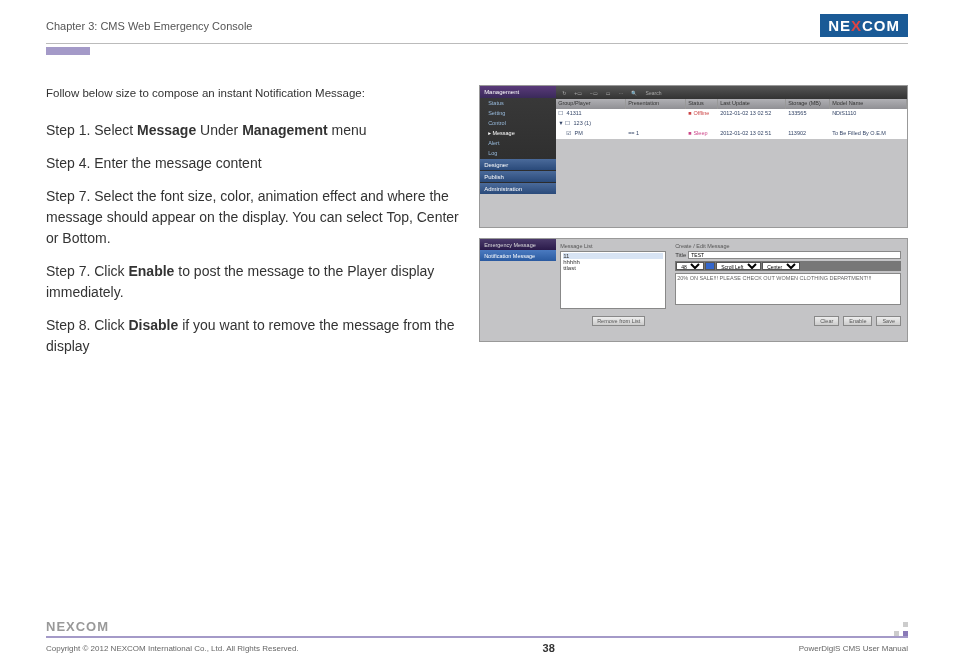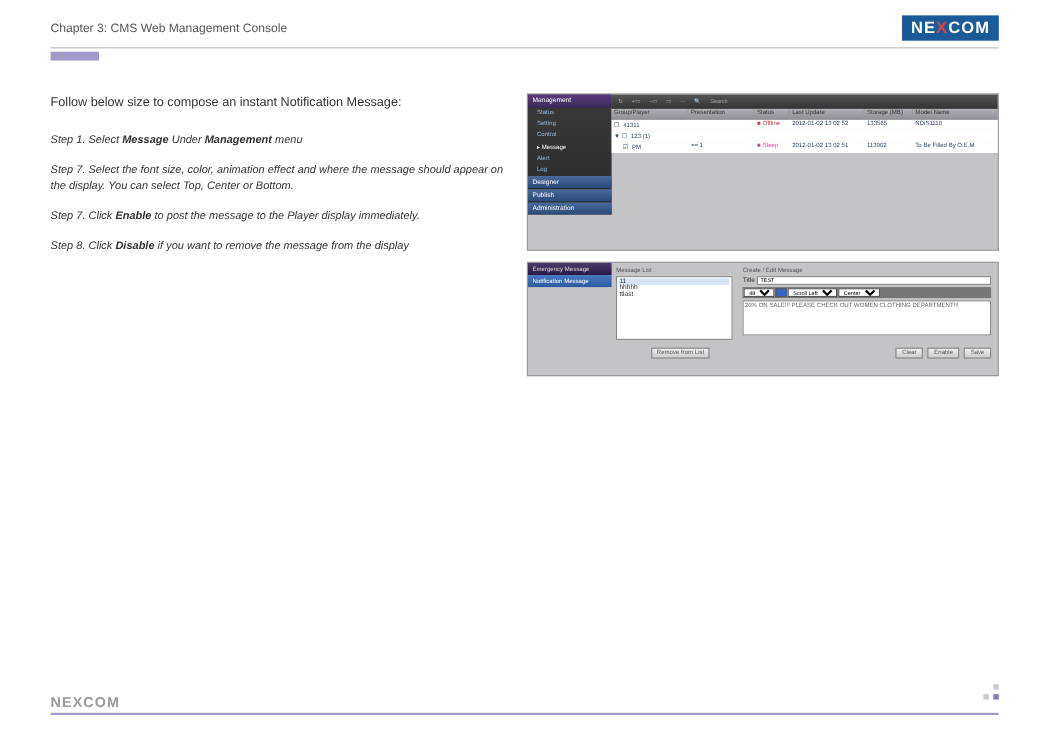--- a/index.html
+++ b/index.html
@@ -10,21 +10,21 @@
   .logo-top { background: #1a5a96; color: #fff; padding: 3px 8px; font-weight: bold; font-size: 15px; letter-spacing: 1px; }
   .logo-top .x { color: #d44; }
   
   .hr-top { height: 1px; background: #bbb; margin: 0 46px 3px 46px; }
   .purple-bar { height: 8px; width: 44px; background: #a49ac8; margin-left: 46px; }
   
   .content { display: flex; padding: 30px 46px 0 46px; gap: 20px; }
   .left-col { width: 420px; }
   .section-heading { font-size: 12px; font-weight: bold; color: #222; margin-bottom: 14px; }
   .intro { font-size: 11.5px; color: #333; margin-bottom: 18px; line-height: 1.5; }
-  .step { font-size: 10px; color: #333; margin-bottom: 12px; line-height: 1.5; font-style: italic; }
+  .step { font-size: 14px; color: #333; margin-bottom: 12px; line-height: 1.5; }
   .step b { font-weight: bold; }
   
   .right-col { width: 436px; }
   .screenshot { border: 1px solid #999; background: #c4c4c6; margin-bottom: 10px; width: 100%; }
   .scr-top { height: 143px; position: relative; font-size: 6px; }
   .scr-bot { height: 104px; position: relative; font-size: 6px; }
   
   .sidebar { position: absolute; left: 0; top: 0; width: 76px; background: linear-gradient(#3a3a3a,#2a2a2a); }
   .sb-head { background: linear-gradient(#5a3a7a,#3a2a5a); color: #fff; padding: 3px 4px; font-size: 6px; height: 12px; display:flex; align-items:center; }
   .sb-sub { color: #9bd; padding: 2px 8px; font-size: 5.5px; }
@@ -64,31 +64,32 @@
   .foot-row { display: flex; justify-content: space-between; align-items: center; font-size: 8px; color: #666; }
   .logo-bot { color: #999; font-weight: bold; font-size: 13px; letter-spacing: 1px; margin-bottom:2px; }
   .page-num { font-weight: bold; font-size: 11px; color: #333; }
   .corner { position: absolute; right: 46px; bottom: 36px; width: 14px; height: 14px; }
   .corner div { position:absolute; width:5px; height:5px; background:#ccc; }
 </style>
 </head>
 <body>
 
 <div class="header">
-  <div class="chapter-title">Chapter 3: CMS Web Management Console</div>
+  <div class="chapter-title">Chapter 3: CMS Web Emergency Console</div>
   <div class="logo-top">NE<span class="x">X</span>COM</div>
 </div>
 <div class="hr-top"></div>
 <div class="purple-bar"></div>
 
 <div class="content">
   <div class="left-col">
     <div class="intro">Follow below size to compose an instant Notification Message:</div>
     <div id="steps">
         <div class="step">Step 1. Select <b>Message</b> Under <b>Management</b> menu</div>
+        <div class="step">Step 4. Enter the message content</div>
         <div class="step">Step 7. Select the font size, color, animation effect and where the message should appear on the display. You can select Top, Center or Bottom.</div>
         <div class="step">Step 7. Click <b>Enable</b> to post the message to the Player display immediately.</div>
         <div class="step">Step 8. Click <b>Disable</b> if you want to remove the message from the display</div>
       </div>
   </div>
 
   <div class="right-col">
 
     <div class="screenshot scr-top">
       <div class="sidebar">
@@ -176,18 +177,23 @@
         <button>Enable</button>
         <button>Save</button>
       </div>
     </div>
   </div>
 </div>
 
 <div class="footer">
   <div class="logo-bot">NEXCOM</div>
   <div class="hr-bot"></div>
+  <div class="foot-row">
+    <span>Copyright © 2012 NEXCOM International Co., Ltd. All Rights Reserved.</span>
+    <span class="page-num">38</span>
+    <span>PowerDigiS CMS User Manual</span>
+  </div>
 </div>
 <div class="corner">
   <div style="right:0;top:0"></div>
     <div style="left:0;bottom:0"></div>
   <div style="right:0;bottom:0;background:#8a7ab8"></div>
 </div>
 
 </body></html>

